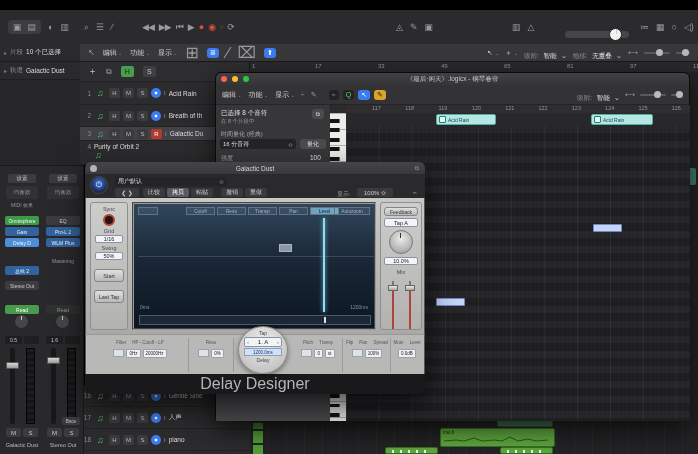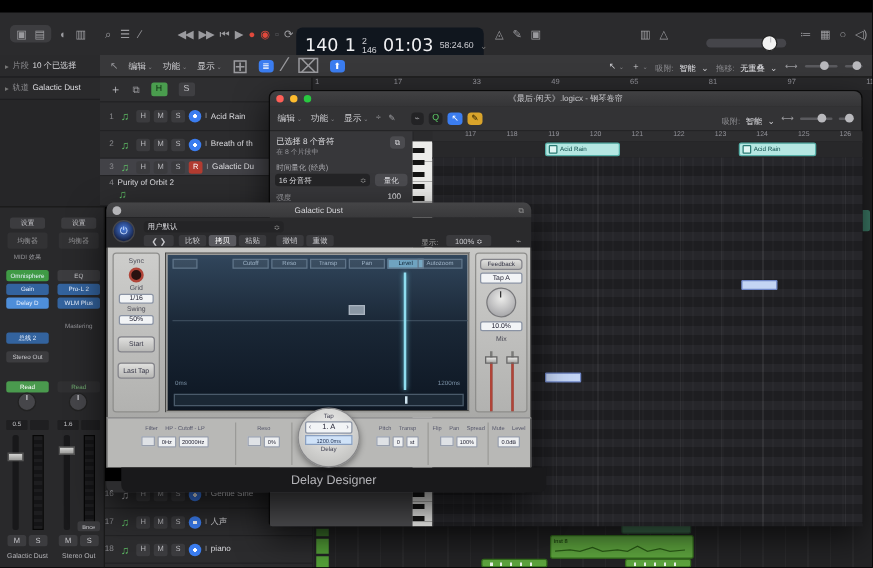--- a/index.html
+++ b/index.html
@@ -146,22 +146,22 @@
              border-left:1px solid #555;border-right:1px solid #555;box-sizing:border-box;}
   .pgroup{position:absolute;top:3px;height:34px;border-right:1px solid #9a9a98;}
   .plabels{display:flex;gap:6px;justify-content:center;font-size:4.5px;color:#55566a;margin-top:2px;}
   .pfields{display:flex;gap:2px;justify-content:center;margin-top:4px;}
   .pfield{background:#eef0f2;border:1px solid #99a0ae;border-radius:1px;font-size:4.5px;color:#223;
           padding:1px 2px;display:flex;align-items:center;}
   .ptog{width:11px;height:8px;background:#dfe2e6;border:1px solid #99a0ae;box-sizing:border-box;}
   #tap-circle{position:absolute;left:153px;top:164px;width:50px;height:48px;border-radius:50%;
               background:radial-gradient(circle at 50% 35%,#efefed,#b5b5b3);border:1px solid #88888a;
               box-shadow:0 2px 5px rgba(0,0,0,.4);box-sizing:border-box;z-index:5;text-align:center;}
-  #pl-footer{position:absolute;left:12px;top:212px;width:100%;height:20px;background:#19191b;border-radius:0 0 6px 6px;
-             display:flex;align-items:center;justify-content:center;font-size:10px;color:#b4b4b8;}
+  #pl-footer{position:absolute;left:0;top:212px;width:100%;height:20px;background:#19191b;border-radius:0 0 6px 6px;
+             display:flex;align-items:center;justify-content:center;font-size:16px;color:#b4b4b8;}
   
   #strips{left:0;top:165px;width:84px;height:289px;background:#29292b;border-top:1px solid #1a1a1a;border-right:1px solid #1a1a1a;box-sizing:border-box;}
   .strip{position:absolute;top:0;width:40px;height:100%;}
   .sbtn{position:absolute;background:#3c3c3f;border-radius:2px;color:#c9c9cd;font-size:5.5px;
         display:flex;align-items:center;justify-content:center;}
   .slot{position:absolute;left:3px;width:34px;height:9px;border-radius:2px;font-size:5px;color:#eaf2ff;
         display:flex;align-items:center;justify-content:center;overflow:hidden;white-space:nowrap;}
   .slot.green{background:#3f9a45;} .slot.blue{background:#33639e;} .slot.bright{background:#4e8ed9;}
   .slot.gray{background:#3c3c3f;color:#c9c9cd;}
   .slot.read{background:#4a9a4e;color:#fff;} .slot.readdim{background:#303032;color:#6faa6f;}
@@ -198,28 +198,20 @@
     <div class="igroup" id="transport" style="left:142px;gap:5px;">
         <span class="icon ">◀◀</span>
         <span class="icon ">▶▶</span>
         <span class="icon ">⏮</span>
         <span class="icon ">▶</span>
         <span class="icon red">●</span>
         <span class="icon red">◉</span>
         <span class="icon dim">▫</span>
         <span class="icon ">⟳</span>
       </div>
-    <div class="abs" id="lcd">
-      <span class="big">140</span>
-      <span class="big">1</span>
-      <span class="small">2 146</span>
-      <span class="big">01:03</span>
-      <span class="small">58:24.60</span>
-      <span class="small" style="color:#777">⌄</span>
-    </div>
     <div class="igroup" id="mid-icons" style="left:396px;">
         <span class="icon ">◬</span>
         <span class="icon ">✎</span>
         <span class="icon ">▣</span>
       </div>
     <div class="igroup" id="status-icons" style="left:512px;">
         <span class="icon ">▥</span>
         <span class="icon ">△</span>
       </div>
     <div class="abs" id="vol">

